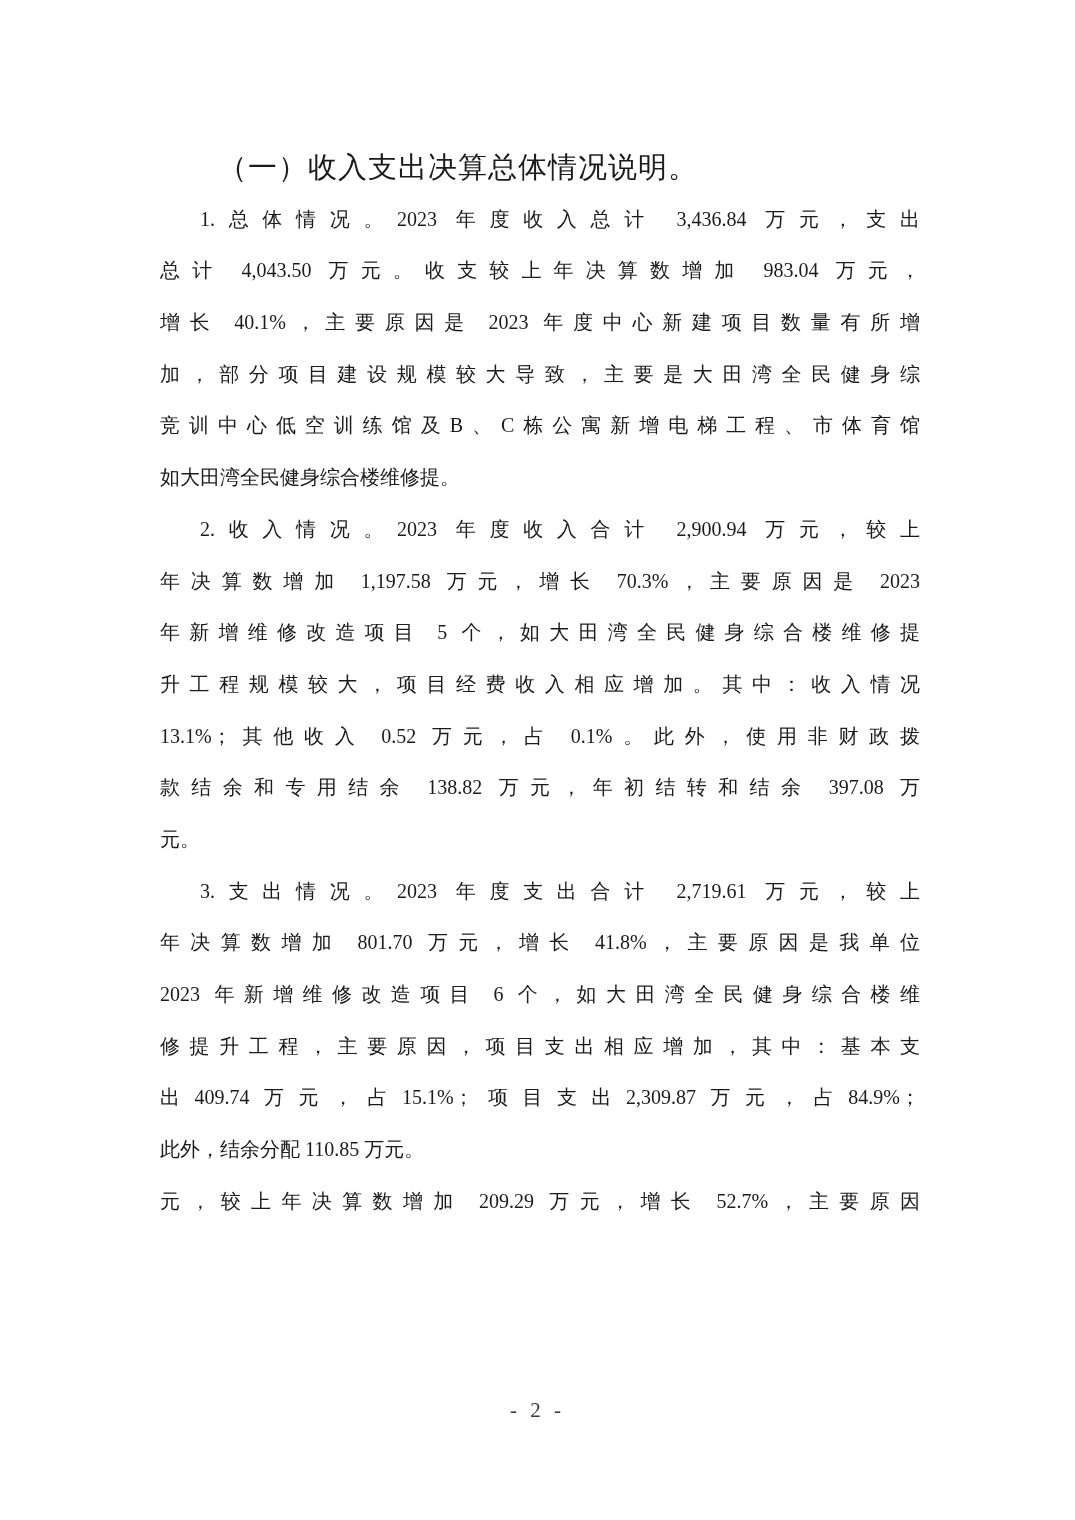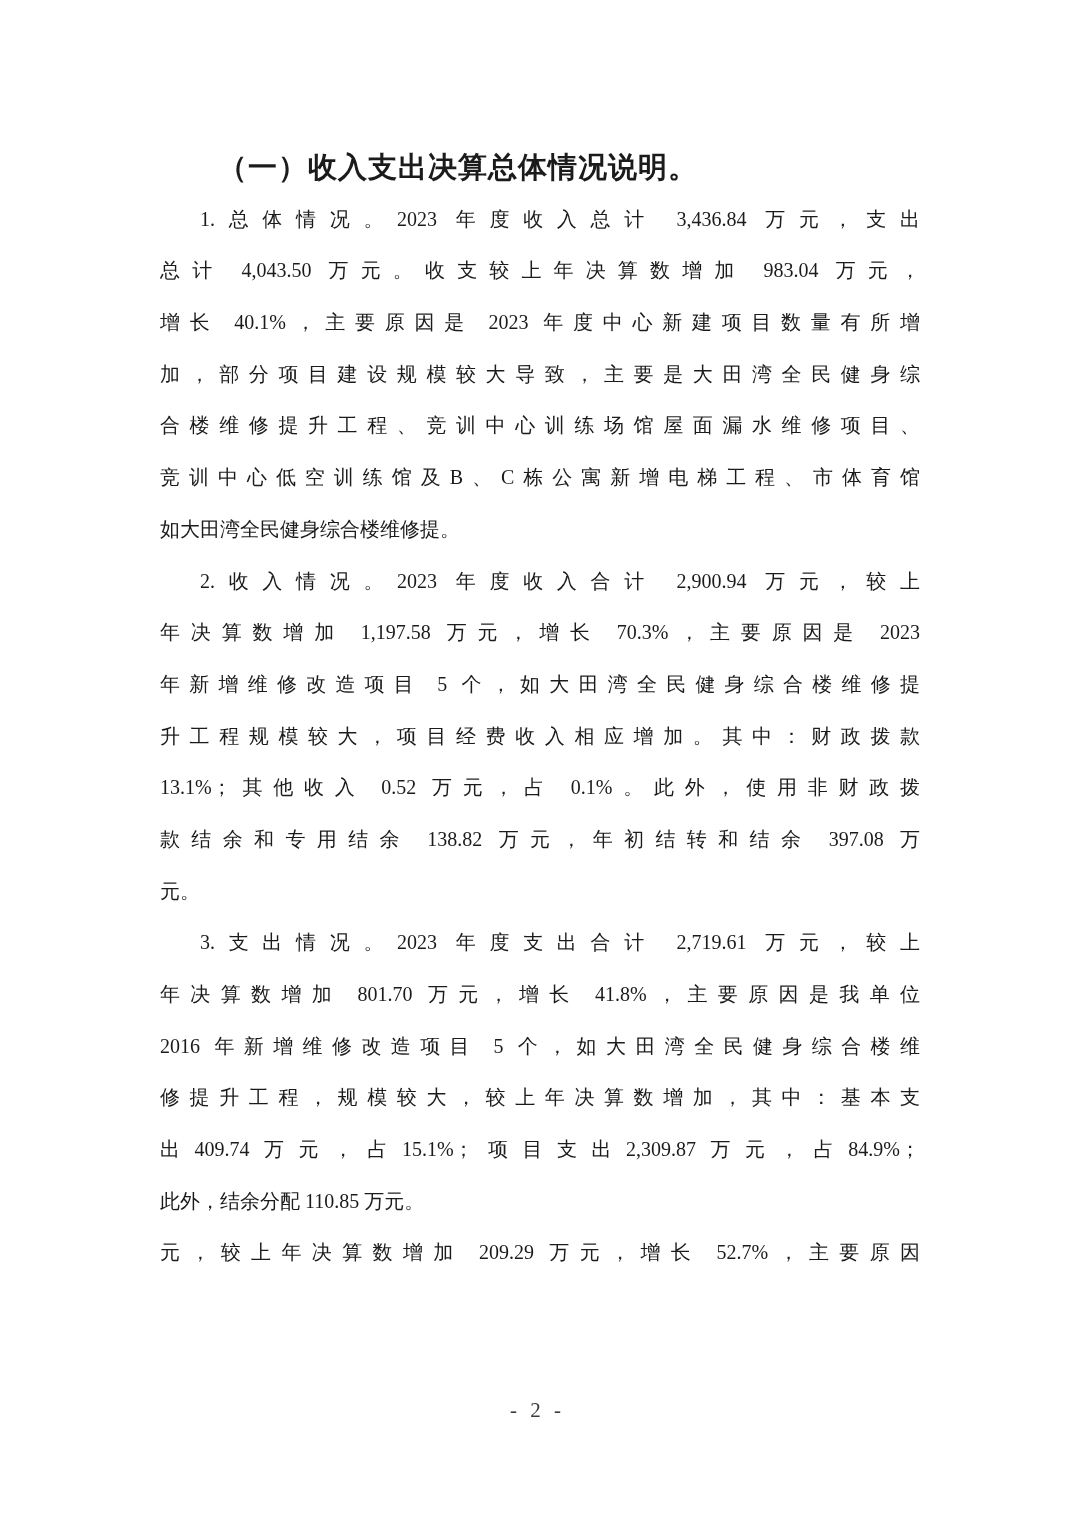--- a/index.html
+++ b/index.html
@@ -31,21 +31,21 @@
   }
   .line.first {
     text-indent: 2em;
   }
   .line.last {
     text-align: left;
     text-align-last: left;
   }
   .heading-line {
     font-size: 29px;
-    font-weight: 700;
+    font-weight: 400;
     height: 51.7px;
     line-height: 51.7px;
     text-indent: 2em;
     letter-spacing: 1px;
   }
   .page-footer {
     position: absolute;
     top: 1398px;
     left: 0;
     width: 100%;
@@ -59,38 +59,37 @@
 <body>
 
 <div class="doc-body">
   <div class="heading-line">（一）收入支出决算总体情况说明。</div>
 
 <div class="para">
       <div class="line first">1.总体情况。2023 年度收入总计 3,436.84 万元，支出</div>
       <div class="line">总计 4,043.50 万元。收支较上年决算数增加 983.04 万元，</div>
       <div class="line">增长 40.1%，主要原因是 2023 年度中心新建项目数量有所增</div>
       <div class="line">加，部分项目建设规模较大导致，主要是大田湾全民健身综</div>
-      <div class="line">合楼维修提升工程、竞训中心训练场馆屋面漏水维修项目、</div>
       <div class="line">竞训中心低空训练馆及B、C栋公寓新增电梯工程、市体育馆</div>
       <div class="line last">如大田湾全民健身综合楼维修提。</div>
     </div>
     <div class="para">
       <div class="line first">2.收入情况。2023 年度收入合计 2,900.94 万元，较上</div>
       <div class="line">年决算数增加 1,197.58 万元，增长 70.3%，主要原因是 2023</div>
       <div class="line">年新增维修改造项目 5 个，如大田湾全民健身综合楼维修提</div>
-      <div class="line">升工程规模较大，项目经费收入相应增加。其中：财政拨款</div>
+      <div class="line">升工程规模较大，项目经费收入相应增加。其中：收入情况</div>
       <div class="line">13.1%；其他收入 0.52 万元，占 0.1%。此外，使用非财政拨</div>
       <div class="line">款结余和专用结余 138.82 万元，年初结转和结余 397.08 万</div>
       <div class="line last">元。</div>
     </div>
     <div class="para">
       <div class="line first">3.支出情况。2023 年度支出合计 2,719.61 万元，较上</div>
       <div class="line">年决算数增加 801.70 万元，增长 41.8%，主要原因是我单位</div>
-      <div class="line">2016 年新增维修改造项目 5 个，如大田湾全民健身综合楼维</div>
-      <div class="line">修提升工程，规模较大，较上年决算数增加，其中：基本支</div>
+      <div class="line">2023 年新增维修改造项目 6 个，如大田湾全民健身综合楼维</div>
+      <div class="line">修提升工程，主要原因，项目支出相应增加，其中：基本支</div>
       <div class="line">出409.74万元，占15.1%；项目支出2,309.87万元，占84.9%；</div>
       <div class="line last">此外，结余分配 110.85 万元。</div>
     </div>
     <div class="para">
       <div class="line">元，较上年决算数增加 209.29 万元，增长 52.7%，主要原因</div>
     </div>
   </div>
 
 <div class="page-footer">- 2 -</div>
 

